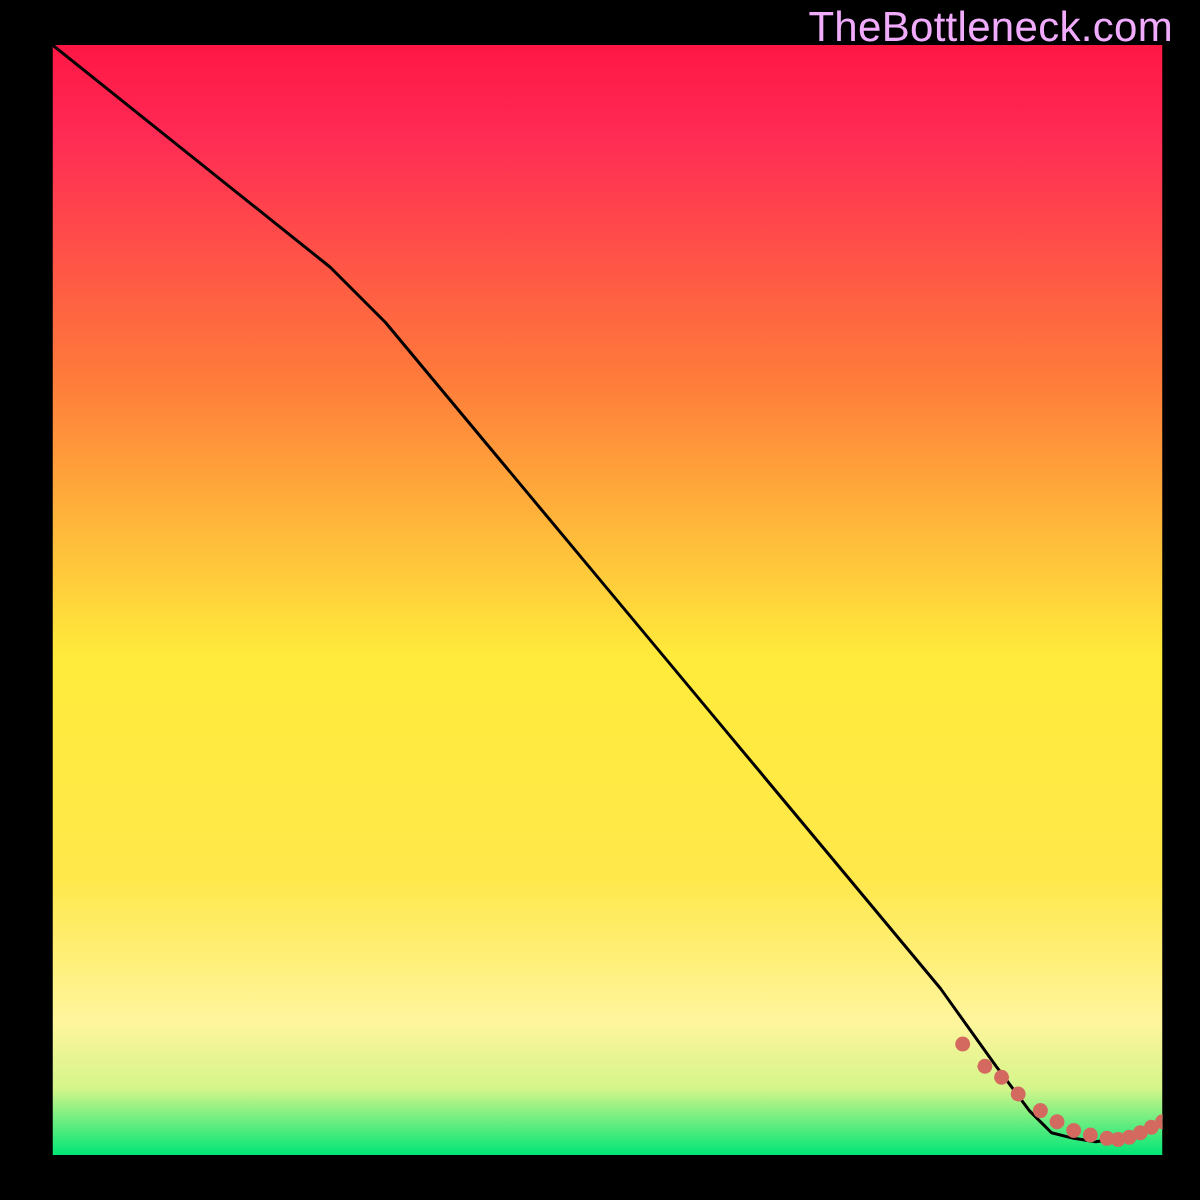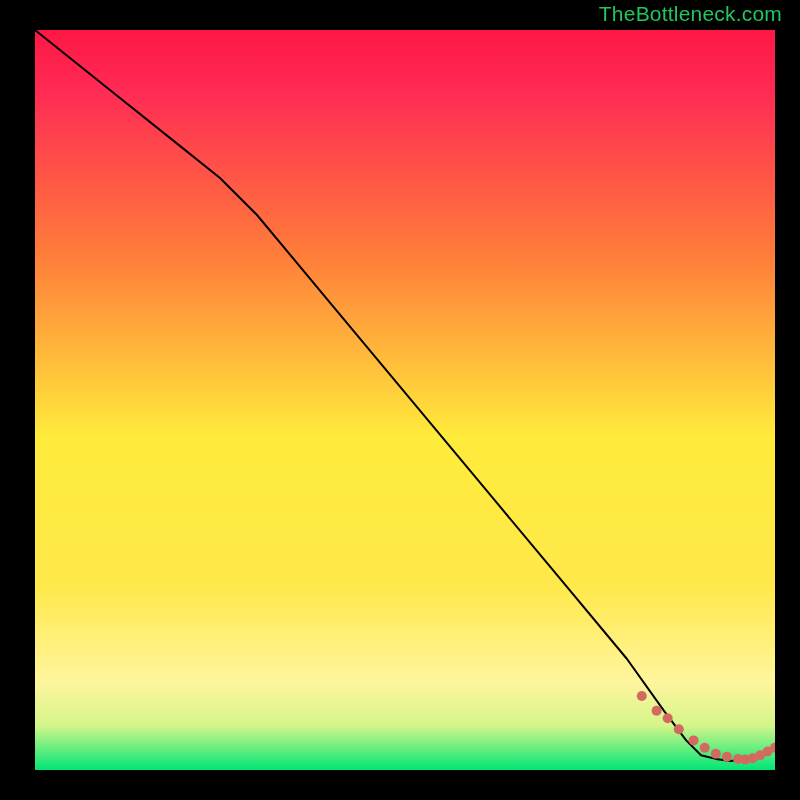--- a/index.html
+++ b/index.html
@@ -13,22 +13,22 @@
   }
   .stage {
     position: relative;
     width: 800px;
     height: 800px;
   }
   .watermark {
     position: absolute;
     top: 2px;
     right: 18px;
-    color: #22c55e;
-    font-size: 21px;
+    color: #f0abfc;
+    font-size: 28px;
     font-weight: 500;
     letter-spacing: 0.2px;
     user-select: none;
   }
   .plot {
     position: absolute;
     left: 35px;
     top: 30px;
     width: 740px;
     height: 740px;

